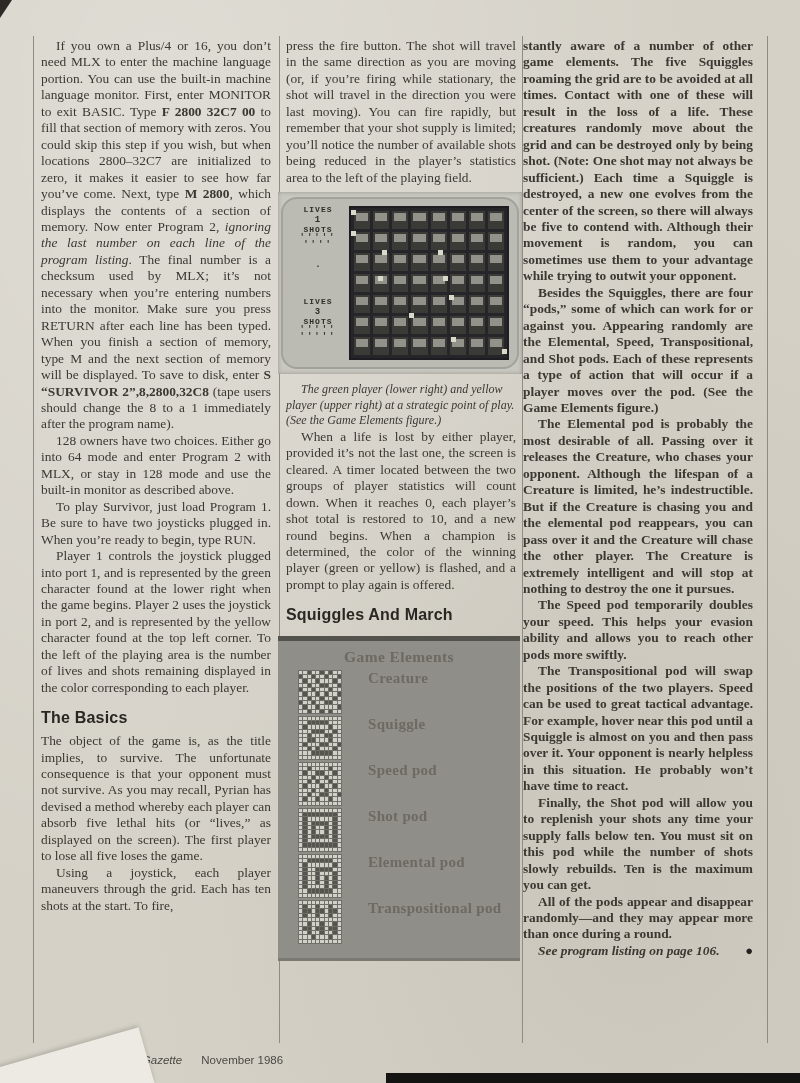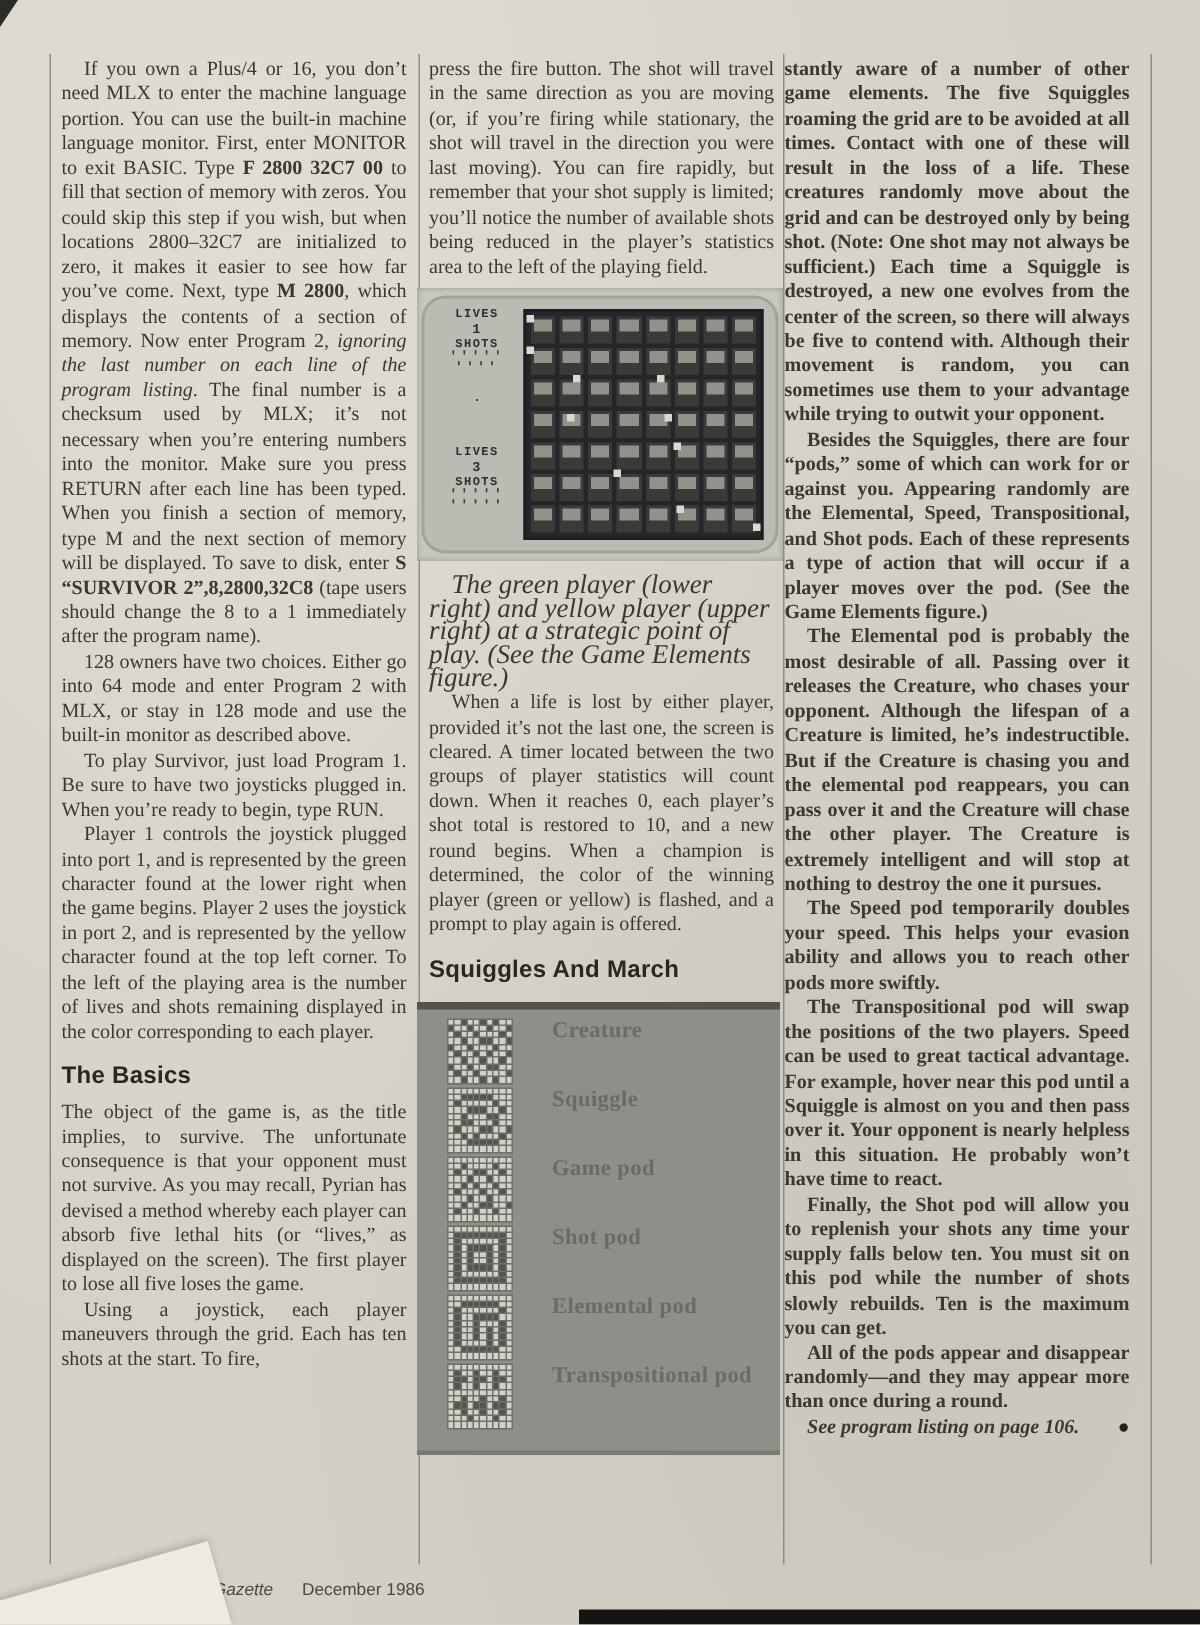--- a/index.html
+++ b/index.html
@@ -38,21 +38,21 @@
   .sgroup .snum{font-size:9px;}
   .sgroup .ticks{font-size:9px;line-height:7px;letter-spacing:2px;color:#3a3933;}
   .sgroup.g2{margin-top:26px;}
   .timer{font-size:9px;line-height:12px;margin-top:10px;}
   .grid{position:absolute;left:66px;top:7px;right:8px;bottom:7px;background:#26262a;
         border:2px solid #1d1d21;display:grid;gap:3px;padding:3px;}
   .gcell{background:#3a3a36;position:relative;}
   .gcell .bar{position:absolute;left:2px;right:2px;top:2px;height:45%;background:#92928a;}
   .sprite{position:absolute;width:5px;height:5px;background:#d9d9cc;}
 
-  .caption{font-style:italic;font-size:18px;line-height:15.6px;color:#3b3832;
+  .caption{font-style:italic;font-size:12px;line-height:15.6px;color:#3b3832;
            text-align:left;margin:0 0 10px;}
 
   
   .elements{margin:12px -4px 0 -8px;background:#8f8e88;border-top:5px solid #53524d;
             border-bottom:3px solid #7a7972;padding:6px 0 12px;}
   .etitle{text-align:center;font-weight:bold;font-size:15.5px;color:#6c6a62;
           letter-spacing:0.4px;margin:2px 0 4px;}
   .eitem{display:flex;align-items:flex-start;height:46px;padding-left:20px;}
   .eicon{width:42px;height:42px;background:#6f6e69;padding:1px;display:flex;
          flex-direction:column;gap:1px;flex:0 0 auto;}
@@ -297,20 +297,21 @@
     </figure>
 
     <p class="caption">The green player (lower right) and yellow player (upper right) at a strategic point of play. (See the Game Elements figure.)</p>
 
     <div>
         <p><span>When a life is lost by either player, provided it’s not the last one, the screen is cleared. A timer located between the two groups of player statistics will count down. When it reaches 0, each player’s shot total is restored to 10, and a new round begins. When a champion is determined, the color of the winning player (green or yellow) is flashed, and a prompt to play again is offered.</span></p>
         <h3>Squiggles And March</h3>
       </div>
 
     <div class="elements">
+      <div class="etitle">Game Elements</div>
       <div>
           <div class="eitem">
             <div class="eicon">
               <div class="pxr">
                 <div class="px1"></div>
                 <div class="px1"></div>
                 <div class="px0"></div>
                 <div class="px1"></div>
                 <div class="px1"></div>
                 <div class="px0"></div>
@@ -671,21 +672,21 @@
                 <div class="px1"></div>
                 <div class="px1"></div>
                 <div class="px1"></div>
                 <div class="px1"></div>
                 <div class="px1"></div>
                 <div class="px1"></div>
                 <div class="px1"></div>
                 <div class="px1"></div>
               </div>
             </div>
-            <div class="elabel">Game pod</div>
+            <div class="elabel">Speed pod</div>
           </div>
           <div class="eitem">
             <div class="eicon">
               <div class="pxr">
                 <div class="px1"></div>
                 <div class="px1"></div>
                 <div class="px1"></div>
                 <div class="px1"></div>
                 <div class="px1"></div>
                 <div class="px1"></div>
@@ -1066,18 +1067,18 @@
       <p><span>The Speed pod temporarily doubles your speed. This helps your evasion ability and allows you to reach other pods more swiftly.</span></p>
       <p><span>The Transpositional pod will swap the positions of the two players. Speed can be used to great tactical advantage. For example, hover near this pod until a Squiggle is almost on you and then pass over it. Your opponent is nearly helpless in this situation. He probably won’t have time to react.</span></p>
       <p><span>Finally, the Shot pod will allow you to replenish your shots any time your supply falls below ten. You must sit on this pod while the number of shots slowly rebuilds. Ten is the maximum you can get.</span></p>
       <p><span>All of the pods appear and disappear randomly—and they may appear more than once during a round.</span></p>
       <p class="listing-note"><span class="m">●</span><span class="i">See program listing on page 106.</span></p>
     </div>
 
   <div class="footer">
     <span class="fnum">38</span>
     <span class="fmag">COMPUTE!'s Gazette</span>
-    <span class="fdate">December 1986</span>
+    <span class="fdate">November 1986</span>
   </div>
 
   <div class="fold"></div>
   <div class="bottom-strip"></div>
 </div>
 
 </body></html>

